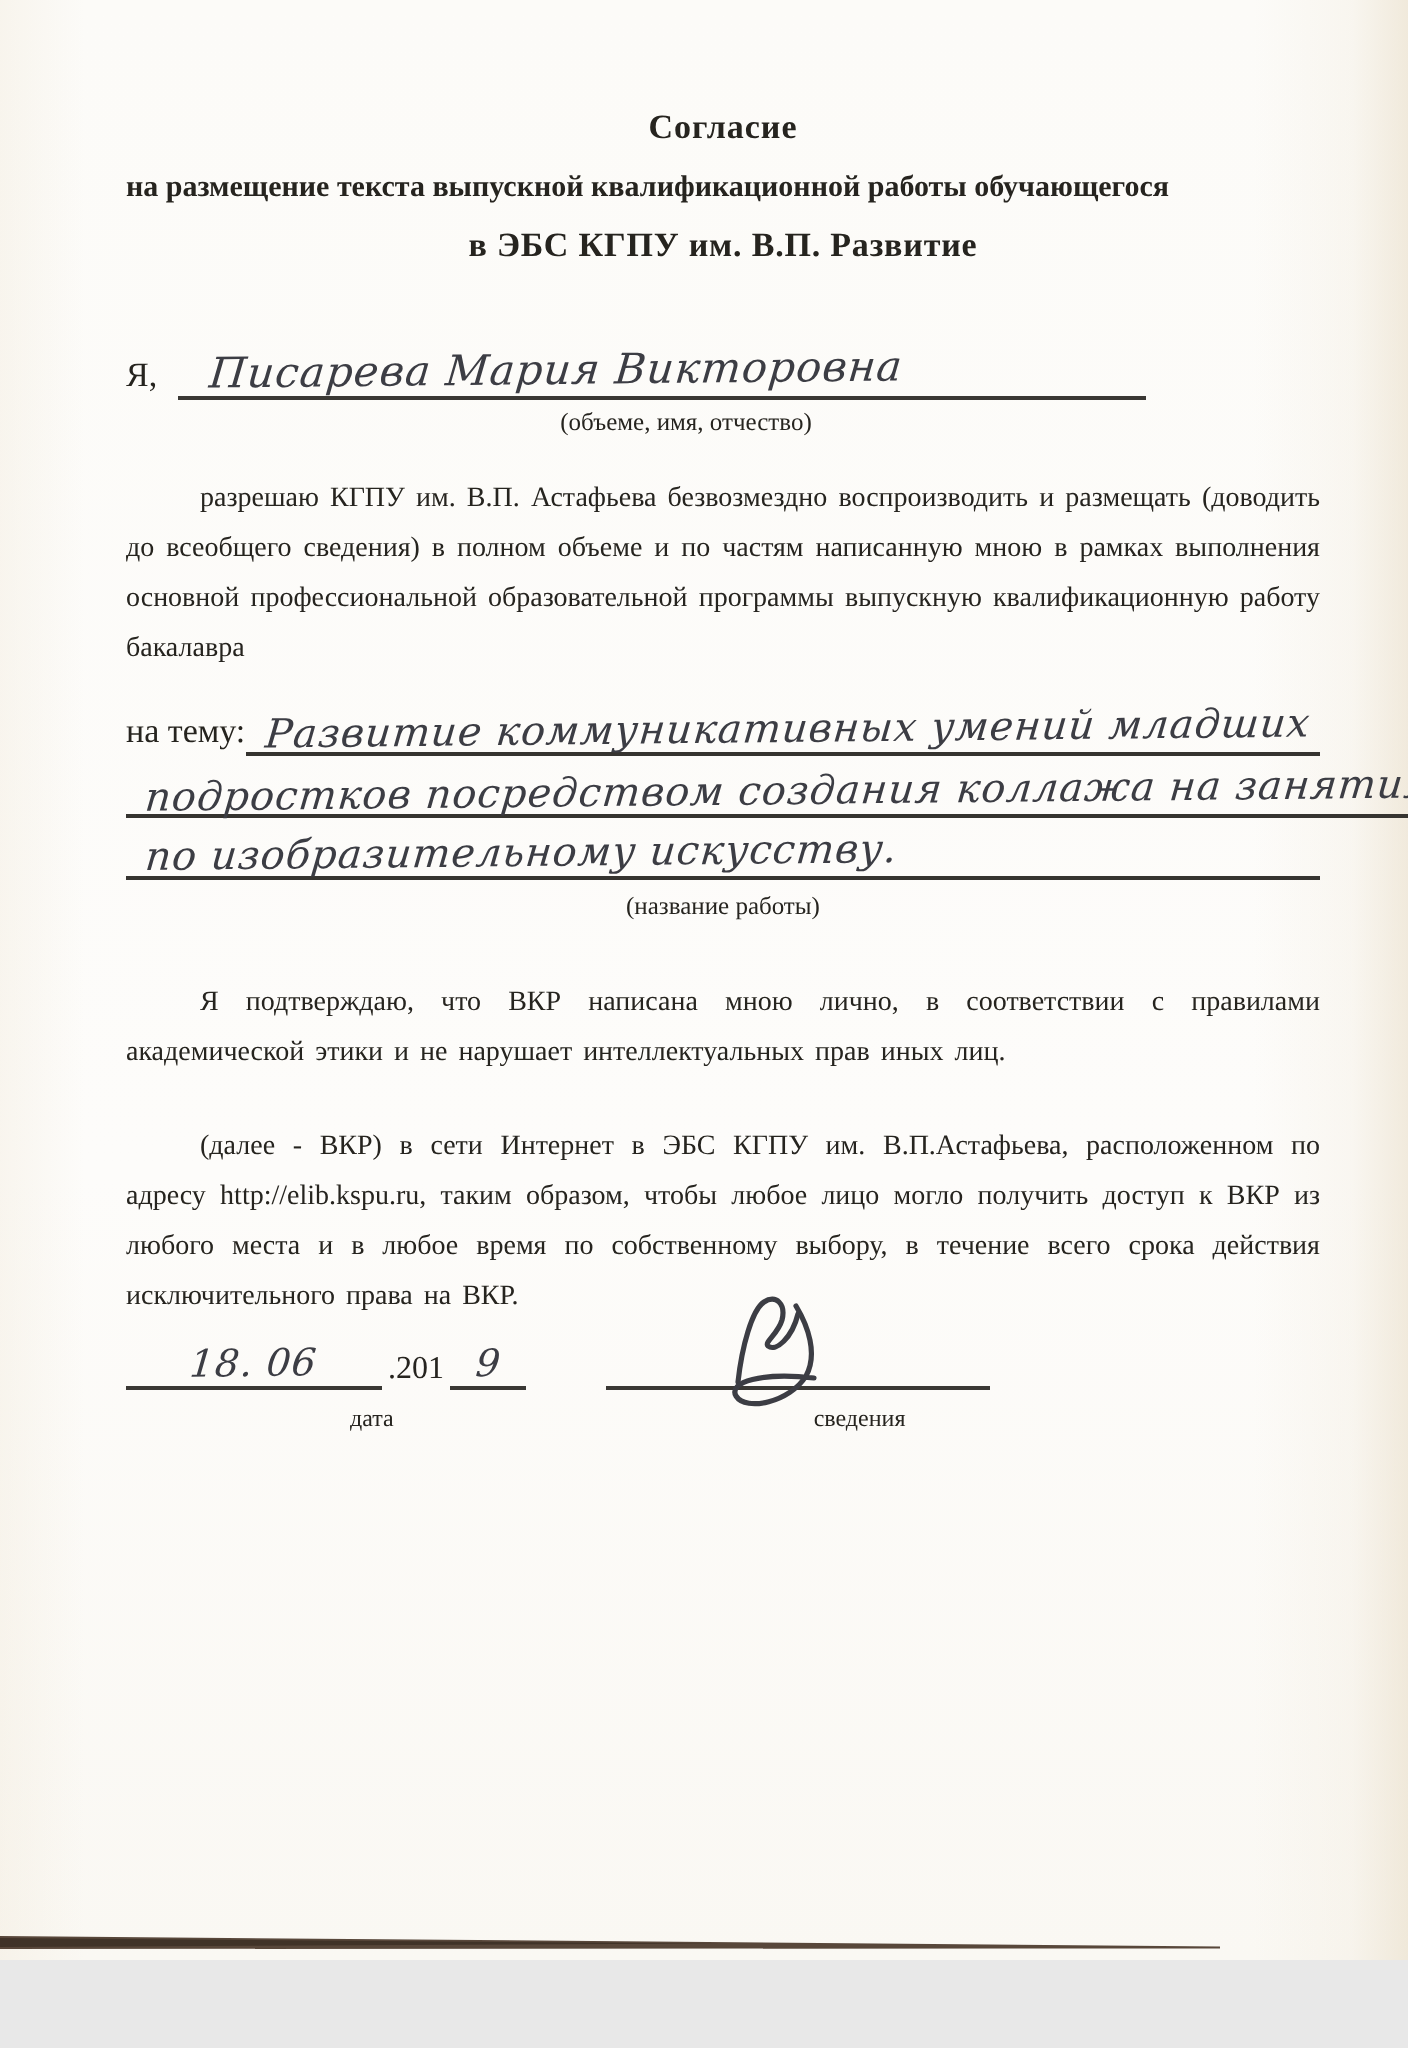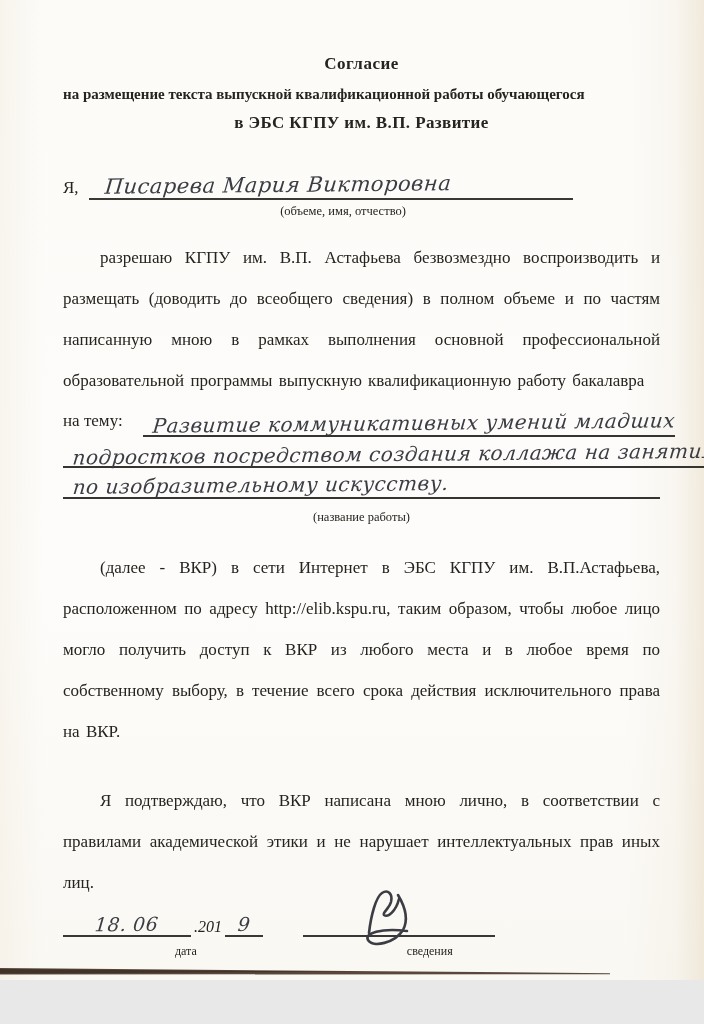--- a/index.html
+++ b/index.html
@@ -23,37 +23,37 @@
     display:inline-block; transform:skewX(-6deg) rotate(-0.6deg);
     letter-spacing:0.5px; white-space:nowrap;
   }
 
   .name-row { margin-top:40px; display:flex; align-items:flex-end; font-size:17px; }
   .ya { padding-right:10px; padding-bottom:2px; }
   .name-line { width:468px; border-bottom:2px solid #3a3834; padding:0 0 1px 16px; }
   .name-line .hw { font-size:21px; }
   .name-caption { width:480px; margin-left:40px; margin-top:4px; text-align:center; font-size:12.5px; }
 
-  .para { font-size:17px; line-height:41px; text-align:justify; text-indent:37px; word-spacing:2px; }
+  .para { font-size:14px; line-height:25px; text-align:justify; text-indent:37px; word-spacing:2px; }
   .p1 { margin-top:18px; }
   .p2 { margin-top:22px; }
   .p3 { margin-top:28px; }
 
   .topic { margin-top:10px; }
-  .topic-row { display:flex; align-items:flex-start; height:31px;gap:20px; }
+  .topic-row { display:flex; align-items:flex-end; height:31px; }
   .topic-prefix { font-size:17px; padding-bottom:2px; white-space:nowrap; }
   .t-line { flex:1; border-bottom:2px solid #363430; padding:0 0 0 10px; overflow:visible; }
   .t-line .hw { font-size:20px; }
   .topic-caption { text-align:center; font-size:12.5px; margin-top:6px; }
 
   .sig-row { margin-top:2px; display:flex; align-items:flex-end; }
   .date-group { display:flex; align-items:flex-end; font-size:16px; }
   .date-dm { width:128px; border-bottom:2px solid #3a3834; text-align:center; }
   .date-dm .hw, .date-y .hw { font-size:19px; }
-  .date-printed { padding:0 3px 1px 3px;font-style:italic; }
+  .date-printed { padding:0 3px 1px 3px; }
   .date-y { width:38px; border-bottom:2px solid #3a3834; text-align:center; }
   .sign-group { margin-left:40px; width:192px; border-bottom:2px solid #3a3834; position:relative; height:30px; }
   .scribble { position:absolute; left:48px; bottom:-16px; overflow:visible; }
 
   .labels-row { display:flex; font-size:12px; margin-top:7px; }
   .label-date { margin-left:112px; }
   .label-sign { margin-left:210px; }
 
   .scan-edge { position:absolute; left:0; bottom:0; width:704px; height:24px; }
 </style>
@@ -82,23 +82,23 @@
       </div>
       <div class="topic-row">
         <span class="t-line"><span class="hw">подростков посредством создания коллажа на занятиях</span></span>
       </div>
       <div class="topic-row">
         <span class="t-line"><span class="hw">по изобразительному искусству.</span></span>
       </div>
       <div class="topic-caption">(название работы)</div>
     </div>
 
+    <div class="para p3">Я подтверждаю, что ВКР написана мною лично, в соответствии с правилами академической этики и не нарушает интеллектуальных прав иных лиц.</div>
+
     <div class="para p2">(далее - ВКР) в сети Интернет в ЭБС КГПУ им. В.П.Астафьева, расположенном по адресу http://elib.kspu.ru, таким образом, чтобы любое лицо могло получить доступ к ВКР из любого места и в любое время по собственному выбору, в течение всего срока действия исключительного права на ВКР.</div>
-
-    <div class="para p3">Я подтверждаю, что ВКР написана мною лично, в соответствии с правилами академической этики и не нарушает интеллектуальных прав иных лиц.</div>
 
     <div class="sig-row">
       <div class="date-group">
         <span class="date-dm"><span class="hw">18. 06</span></span>
         <span class="date-printed">.201</span>
         <span class="date-y"><span class="hw">9</span></span>
       </div>
       <div class="sign-group">
         <svg class="scribble" width="96" height="64" viewBox="0 0 96 64">
           <g fill="none" stroke="#3c3d44" stroke-width="2.6" stroke-linecap="round">

